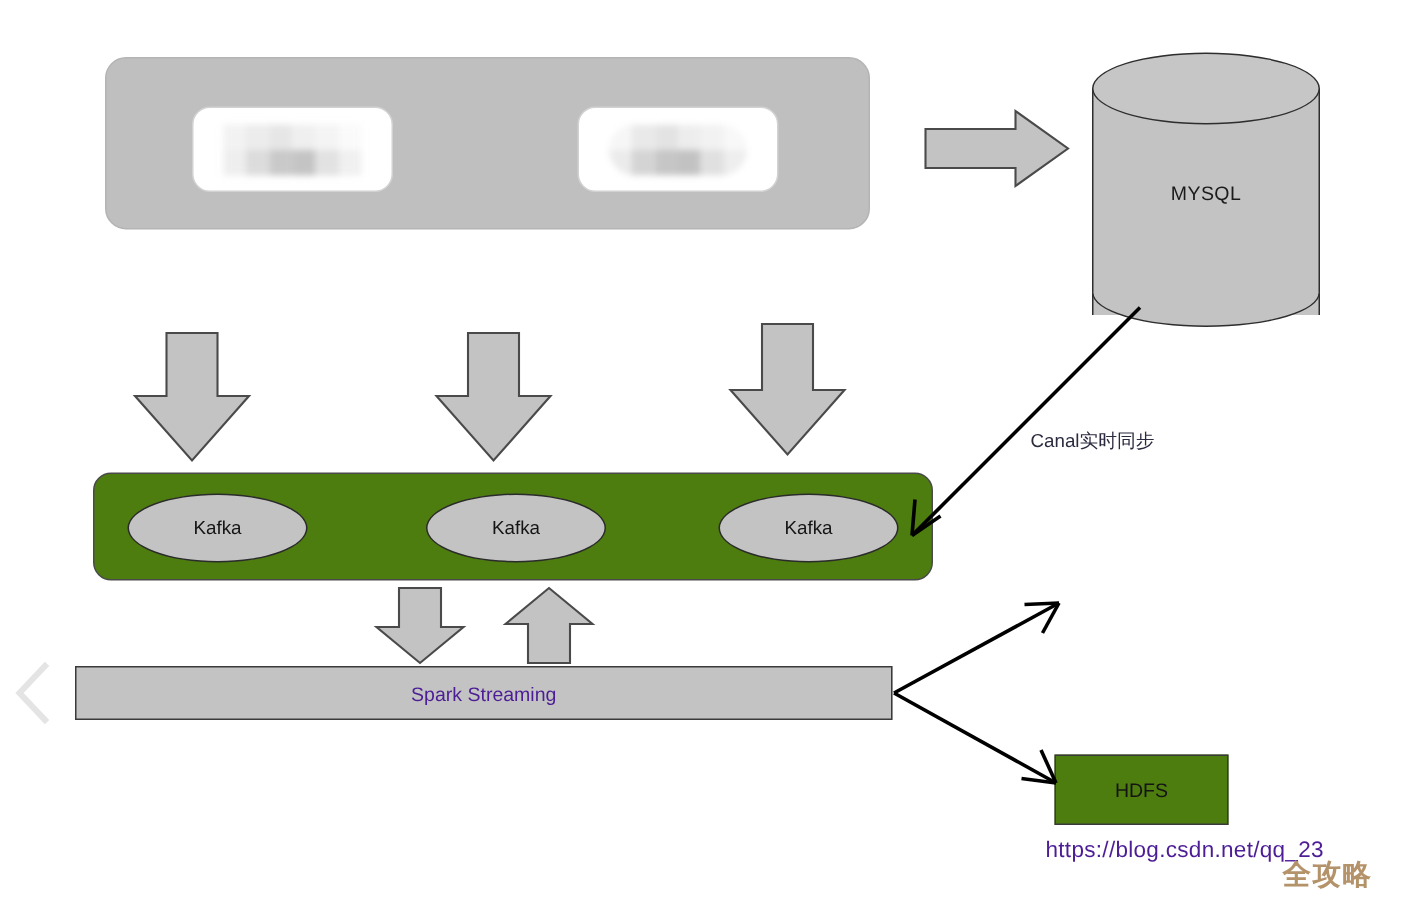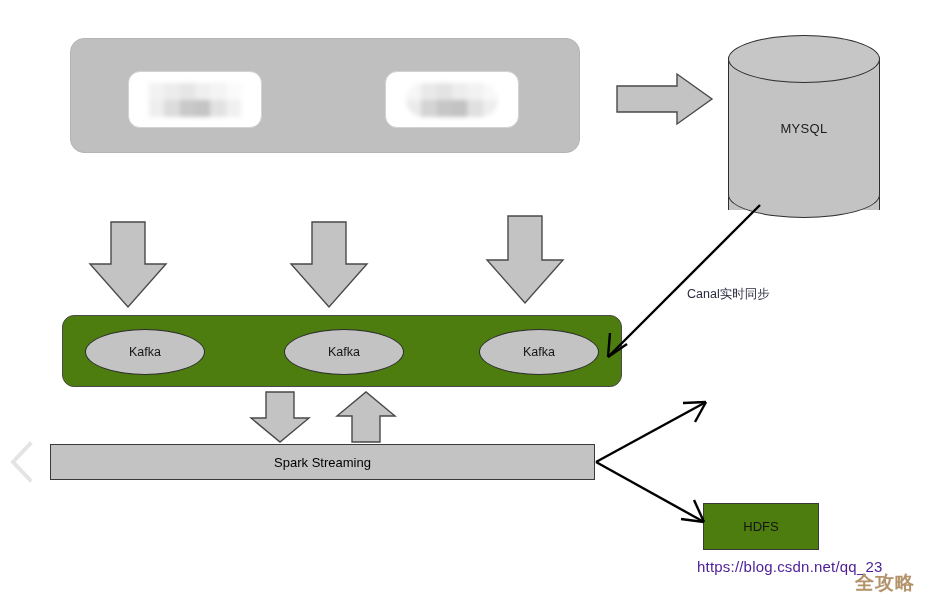--- a/index.html
+++ b/index.html
@@ -72,21 +72,21 @@
     box-sizing:border-box;
     display:flex;align-items:center;justify-content:center;
     font-size:12.5px;color:#141414;
   }
 
   
   #spark-bar{
     left:50px;top:444px;width:545px;height:36px;
     background:#c3c3c3;border:1px solid #3a3a3a;box-sizing:border-box;
     display:flex;align-items:center;justify-content:center;
-    font-size:13px;color:#000000;
+    font-size:13px;color:#4c1d95;
   }
 
   
   #hdfs-box{
     left:703px;top:503px;width:116px;height:47px;
     background:#4d7c0f;border:1.4px solid #3a3a3a;box-sizing:border-box;
     display:flex;align-items:center;justify-content:center;
     font-size:13px;color:#141414;
   }
 

